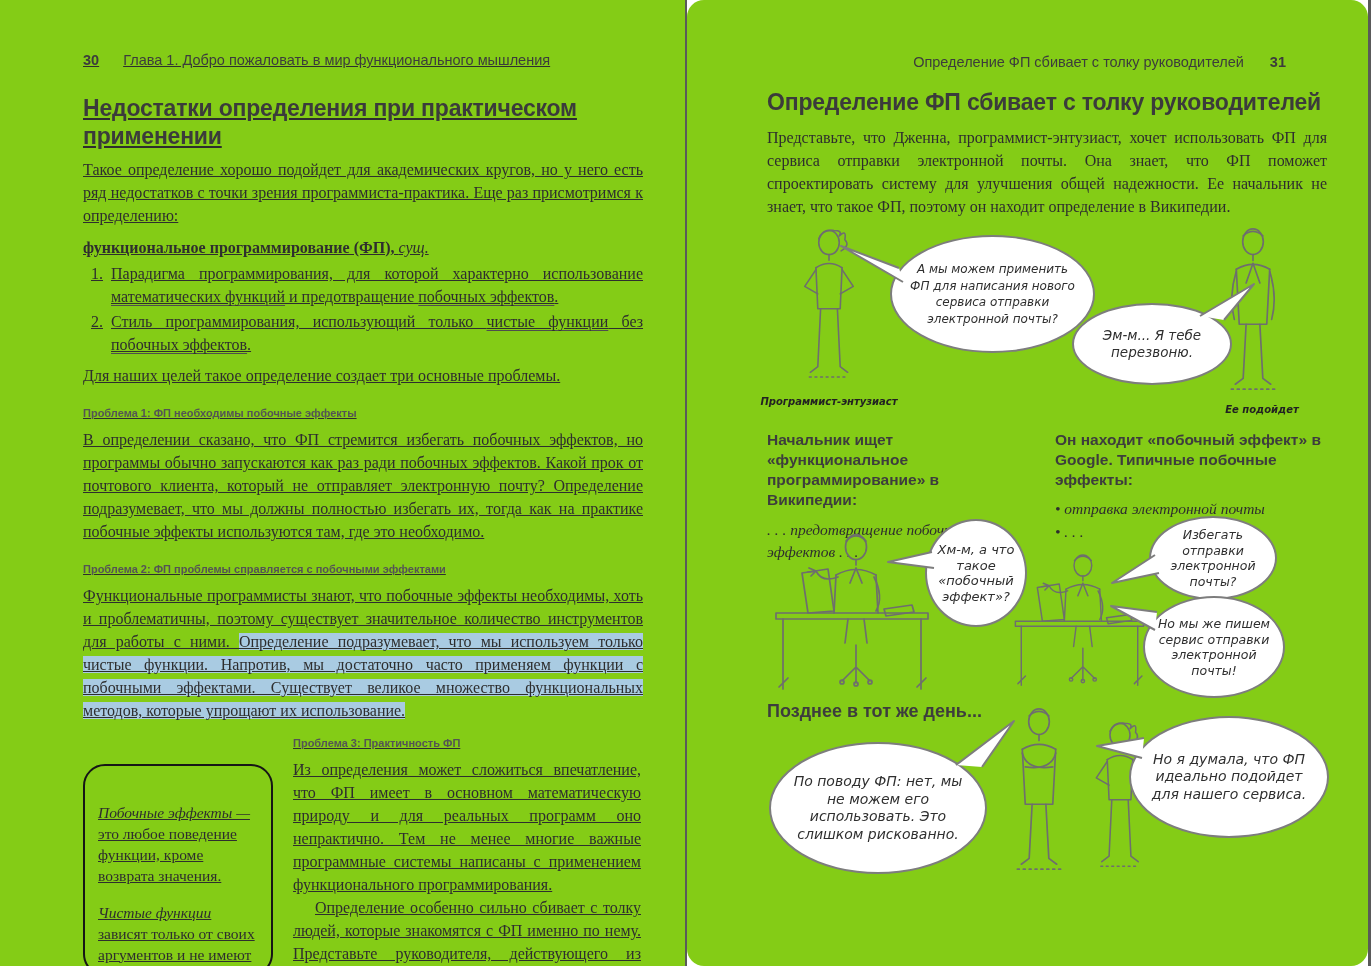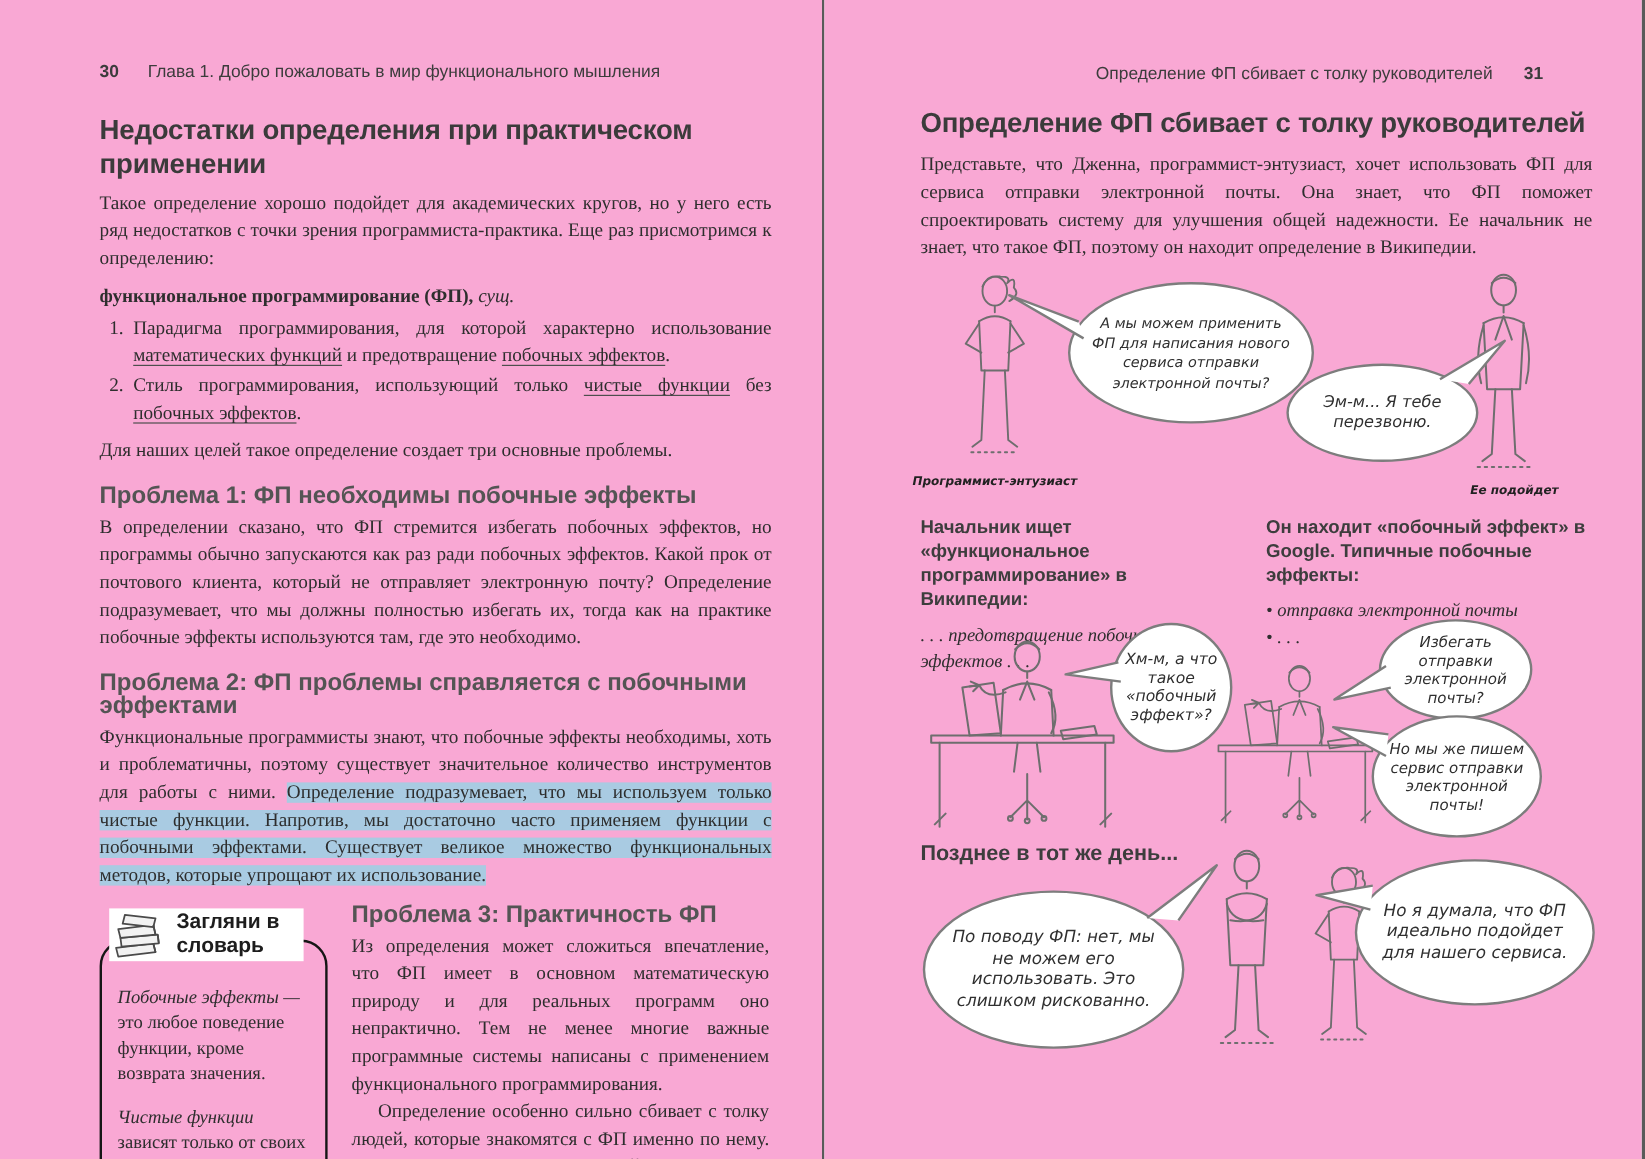--- a/index.html
+++ b/index.html
@@ -2,24 +2,24 @@
 <html><head>
 <meta charset="utf-8">
 <style>
   html,body{margin:0;padding:0;}
   body{
     width:1371px;height:966px;overflow:hidden;background:#ffffff;
     font-family:"Liberation Serif",serif;color:#2e2e2e;
     -webkit-font-smoothing:antialiased;
   }
   .spread{display:flex;width:1371px;height:966px;}
-  .page{background:#f9a8d4;box-sizing:border-box;position:relative;}
+  .page{background:#84cc16;box-sizing:border-box;position:relative;text-decoration:underline;}
   .page-left{width:685px;padding:52px 42px 0 83px;}
   .page-divider{width:2px;background:#5a5a5a;}
-  .page-right{width:681px;}
+  .page-right{width:681px;border-radius:17px;}
   .page-edge{width:3px;background:#5a5a5a;}
 
   
   .run-head{display:flex;align-items:baseline;gap:24px;
     font-family:"Liberation Sans",sans-serif;font-size:14.5px;color:#3c3c3c;}
   .run-head .pnum{font-weight:bold;}
   .rp-run-head{position:absolute;top:54px;right:82px;display:flex;align-items:baseline;gap:26px;
     font-family:"Liberation Sans",sans-serif;font-size:14.5px;color:#3c3c3c;}
 
   
@@ -29,21 +29,21 @@
   .body-p{font-size:16px;line-height:23px;text-align:justify;margin:8px 0 0 0;}
   .def-line{margin:9px 0 0 0;font-size:16px;line-height:23px;}
   .seg-b{font-weight:bold;}
   .seg-i{font-style:italic;}
   .seg-u{text-decoration:underline;text-underline-offset:3px;text-decoration-thickness:1px;text-decoration-color:#4e4e4e;}
   .seg-hl{background:#a9cbe2;}
   ol.def-list{margin:3px 0 0 0;padding:0;list-style:none;}
   ol.def-list .def-item{display:flex;gap:8px;font-size:16px;line-height:23px;margin-top:2px;}
   ol.def-list .num{flex:0 0 20px;text-align:right;}
   ol.def-list .item-text{text-align:justify;}
-  .sub-head{font-family:"Liberation Sans",sans-serif;font-weight:bold;font-size:20px;
+  .sub-head{font-family:"Liberation Sans",sans-serif;font-weight:bold;font-size:11px;
     color:#545454;margin:17px 0 0 0;line-height:19px;}
   .sub-head + .body-p{margin-top:5px;}
 
   
   .lp-bottom{display:flex;gap:20px;margin-top:12px;}
   .lp-bottom-right{width:348px;}
   .indent{text-indent:22px;}
 
   .glossary{position:relative;width:190px;box-sizing:border-box;flex:0 0 190px;
     border:2.5px solid #161616;border-radius:22px;margin-top:30px;
@@ -185,26 +185,20 @@
     <p class="body-p">Для наших целей такое определение создает три основные проблемы.</p>
 
     <h2 class="sub-head">Проблема 1: ФП необходимы побочные эффекты</h2>
     <p class="body-p">В определении сказано, что ФП стремится избегать побочных эффектов, но программы обычно запускаются как раз ради побочных эффектов. Какой прок от почтового клиента, который не отправляет электронную почту? Определение подразумевает, что мы должны полностью избегать их, тогда как на практике побочные эффекты используются там, где это необходимо.</p>
 
     <h2 class="sub-head">Проблема 2: ФП проблемы справляется с побочными эффектами</h2>
     <p class="body-p"><span>Функциональные программисты знают, что побочные эффекты необходимы, хоть и проблематичны, поэтому существует значительное количество инструментов для работы с ними. </span><span class="seg-hl">Определение подразумевает, что мы используем только чистые функции. Напротив, мы достаточно часто применяем функции с побочными эффектами. Существует великое множество функциональных методов, которые упрощают их использование.</span></p>
 
     <div class="lp-bottom">
       <div class="glossary">
-        <div class="glossary-head">
-          <svg class="books" width="48" height="42" viewBox="0 0 52 46" style="stroke:#4a4a4a;stroke-width:1.6;fill:#f2f2f2;stroke-linejoin:round">
-            <use href="#sym-books"></use>
-          </svg>
-          <div class="glossary-title">Загляни в словарь</div>
-        </div>
         <p class="glossary-entry"><span class="seg-i">Побочные эффекты — </span><span>это любое поведение функции, кроме возврата значения.</span></p>
         <p class="glossary-entry"><span class="seg-i">Чистые функции </span><span>зависят только от своих аргументов и не имеют побочных эффектов.</span></p>
       </div>
 
       <div class="lp-bottom-right">
         <h2 class="sub-head" style="margin-top:0">Проблема 3: Практичность ФП</h2>
         <p class="body-p">Из определения может сложиться впечатление, что ФП имеет в основном математическую природу и для реальных программ оно непрактично. Тем не менее многие важные программные системы написаны с применением функционального программирования.</p>
         <p class="body-p indent" style="margin-top:0">Определение особенно сильно сбивает с толку людей, которые знакомятся с ФП именно по нему. Представьте руководителя, действующего из лучших побуждений, который прочитал определение в Википедии.</p>
       </div>
     </div>

